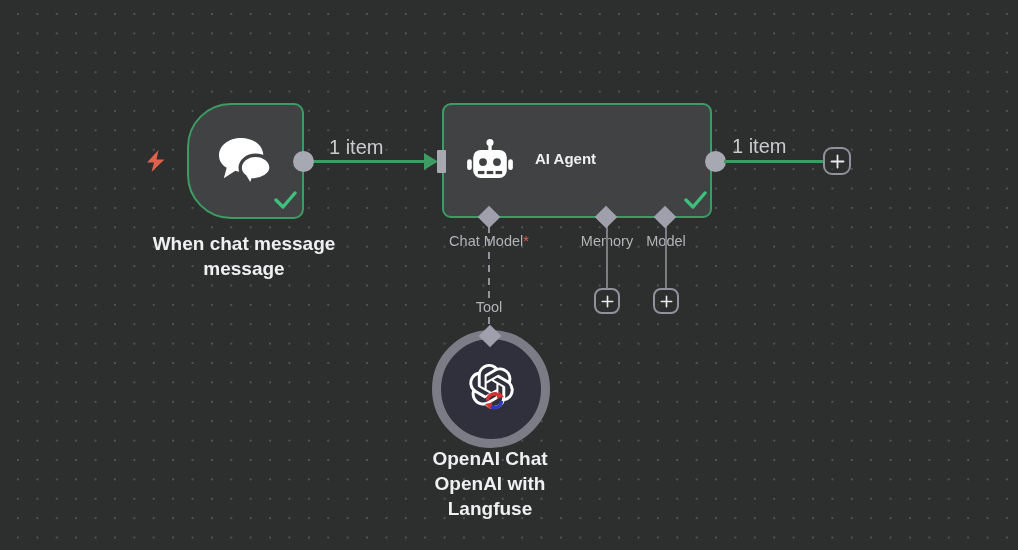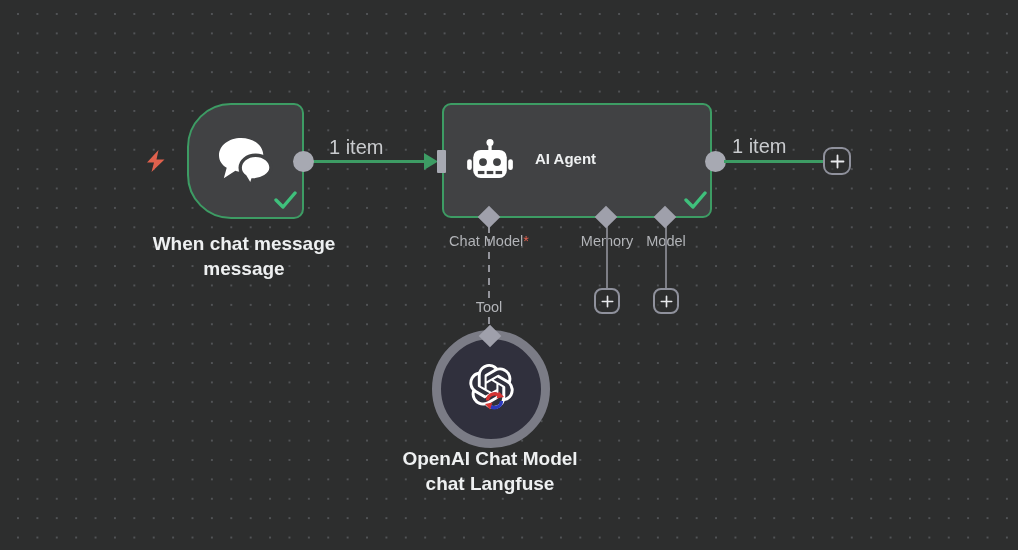--- a/index.html
+++ b/index.html
@@ -159,15 +159,15 @@
     </svg>
   </div>
   <div id="langfuse-badge">
     <svg width="23" height="21" viewBox="0 0 23 21">
       <path d="M4.5 10.5 A7 7 0 0 1 16.5 6" fill="none" stroke="#d53434" stroke-width="3.4"></path>
       <polygon points="16,1.5 21,7 13.5,8.5" fill="#d53434"></polygon>
       <path d="M18.5 11 A7 7 0 0 1 6.5 15.5" fill="none" stroke="#2d3bbf" stroke-width="3.4"></path>
       <polygon points="7,19.5 2,14 9.5,12.5" fill="#d53434"></polygon>
     </svg>
   </div>
-  <div id="circle-label" class="node-label">OpenAI Chat Model chat Langfuse</div>
+  <div id="circle-label" class="node-label">OpenAI Chat OpenAI with Langfuse</div>
 
 </div>
 
 </body></html>

